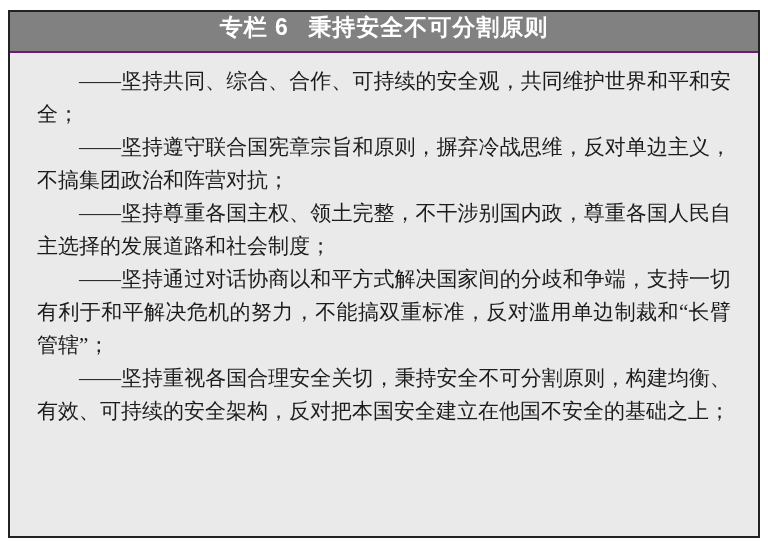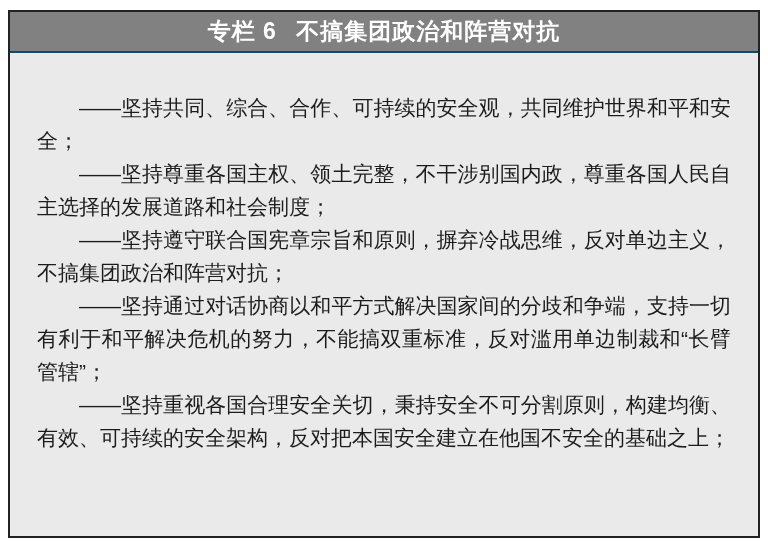--- a/index.html
+++ b/index.html
@@ -25,58 +25,57 @@
   .box {
     width: 752px;
     height: 528px;
     border: 2px solid var(--border);
     background: var(--body-bg);
     overflow: hidden;
   }
   .box-header {
     height: 41px;
     background: var(--header-bg);
-    border-bottom: 2px solid #0c4a6e;
+    border-bottom: 2px solid #701a75;
     display: flex;
-    align-items: center;
+    align-items: flex-start;
     justify-content: center;
     font-family: "Liberation Sans", "DejaVu Sans", sans-serif;
     font-weight: bold;
     font-size: 23px;
     color: var(--header-text);
     letter-spacing: 1px;
   }
   .box-header .header-label {
     margin-right: 0.85em;
   }
   .box-body {
     padding: 12px 27px 8px 27px;
-    font-family: Liberation Sans, sans-serif;
+    font-family: Liberation Serif, serif;
     font-size: 21px;
     line-height: 33px;
     color: var(--text);
-    margin-top: 26px;
   }
   .para {
     margin: 0;
     text-indent: 2em;
     text-align: justify;
   }
 </style>
 </head>
 <body>
 
 <div class="page">
   <div class="box">
     <div class="box-header">
       <span class="header-label">专栏 6</span>
-      <span class="header-title">不搞集团政治和阵营对抗</span>
+      <span class="header-title">秉持安全不可分割原则</span>
     </div>
     <div class="box-body">
 
     <p class="para">——坚持共同、综合、合作、可持续的安全观，共同维护世界和平和安全；</p>
+        <p class="para">——坚持遵守联合国宪章宗旨和原则，摒弃冷战思维，反对单边主义，不搞集团政治和阵营对抗；</p>
         <p class="para">——坚持尊重各国主权、领土完整，不干涉别国内政，尊重各国人民自主选择的发展道路和社会制度；</p>
-        <p class="para">——坚持遵守联合国宪章宗旨和原则，摒弃冷战思维，反对单边主义，不搞集团政治和阵营对抗；</p>
         <p class="para">——坚持通过对话协商以和平方式解决国家间的分歧和争端，支持一切有利于和平解决危机的努力，不能搞双重标准，反对滥用单边制裁和“长臂管辖”；</p>
         <p class="para">——坚持重视各国合理安全关切，秉持安全不可分割原则，构建均衡、有效、可持续的安全架构，反对把本国安全建立在他国不安全的基础之上；</p>
       </div>
   </div>
 </div>
 
 </body></html>

